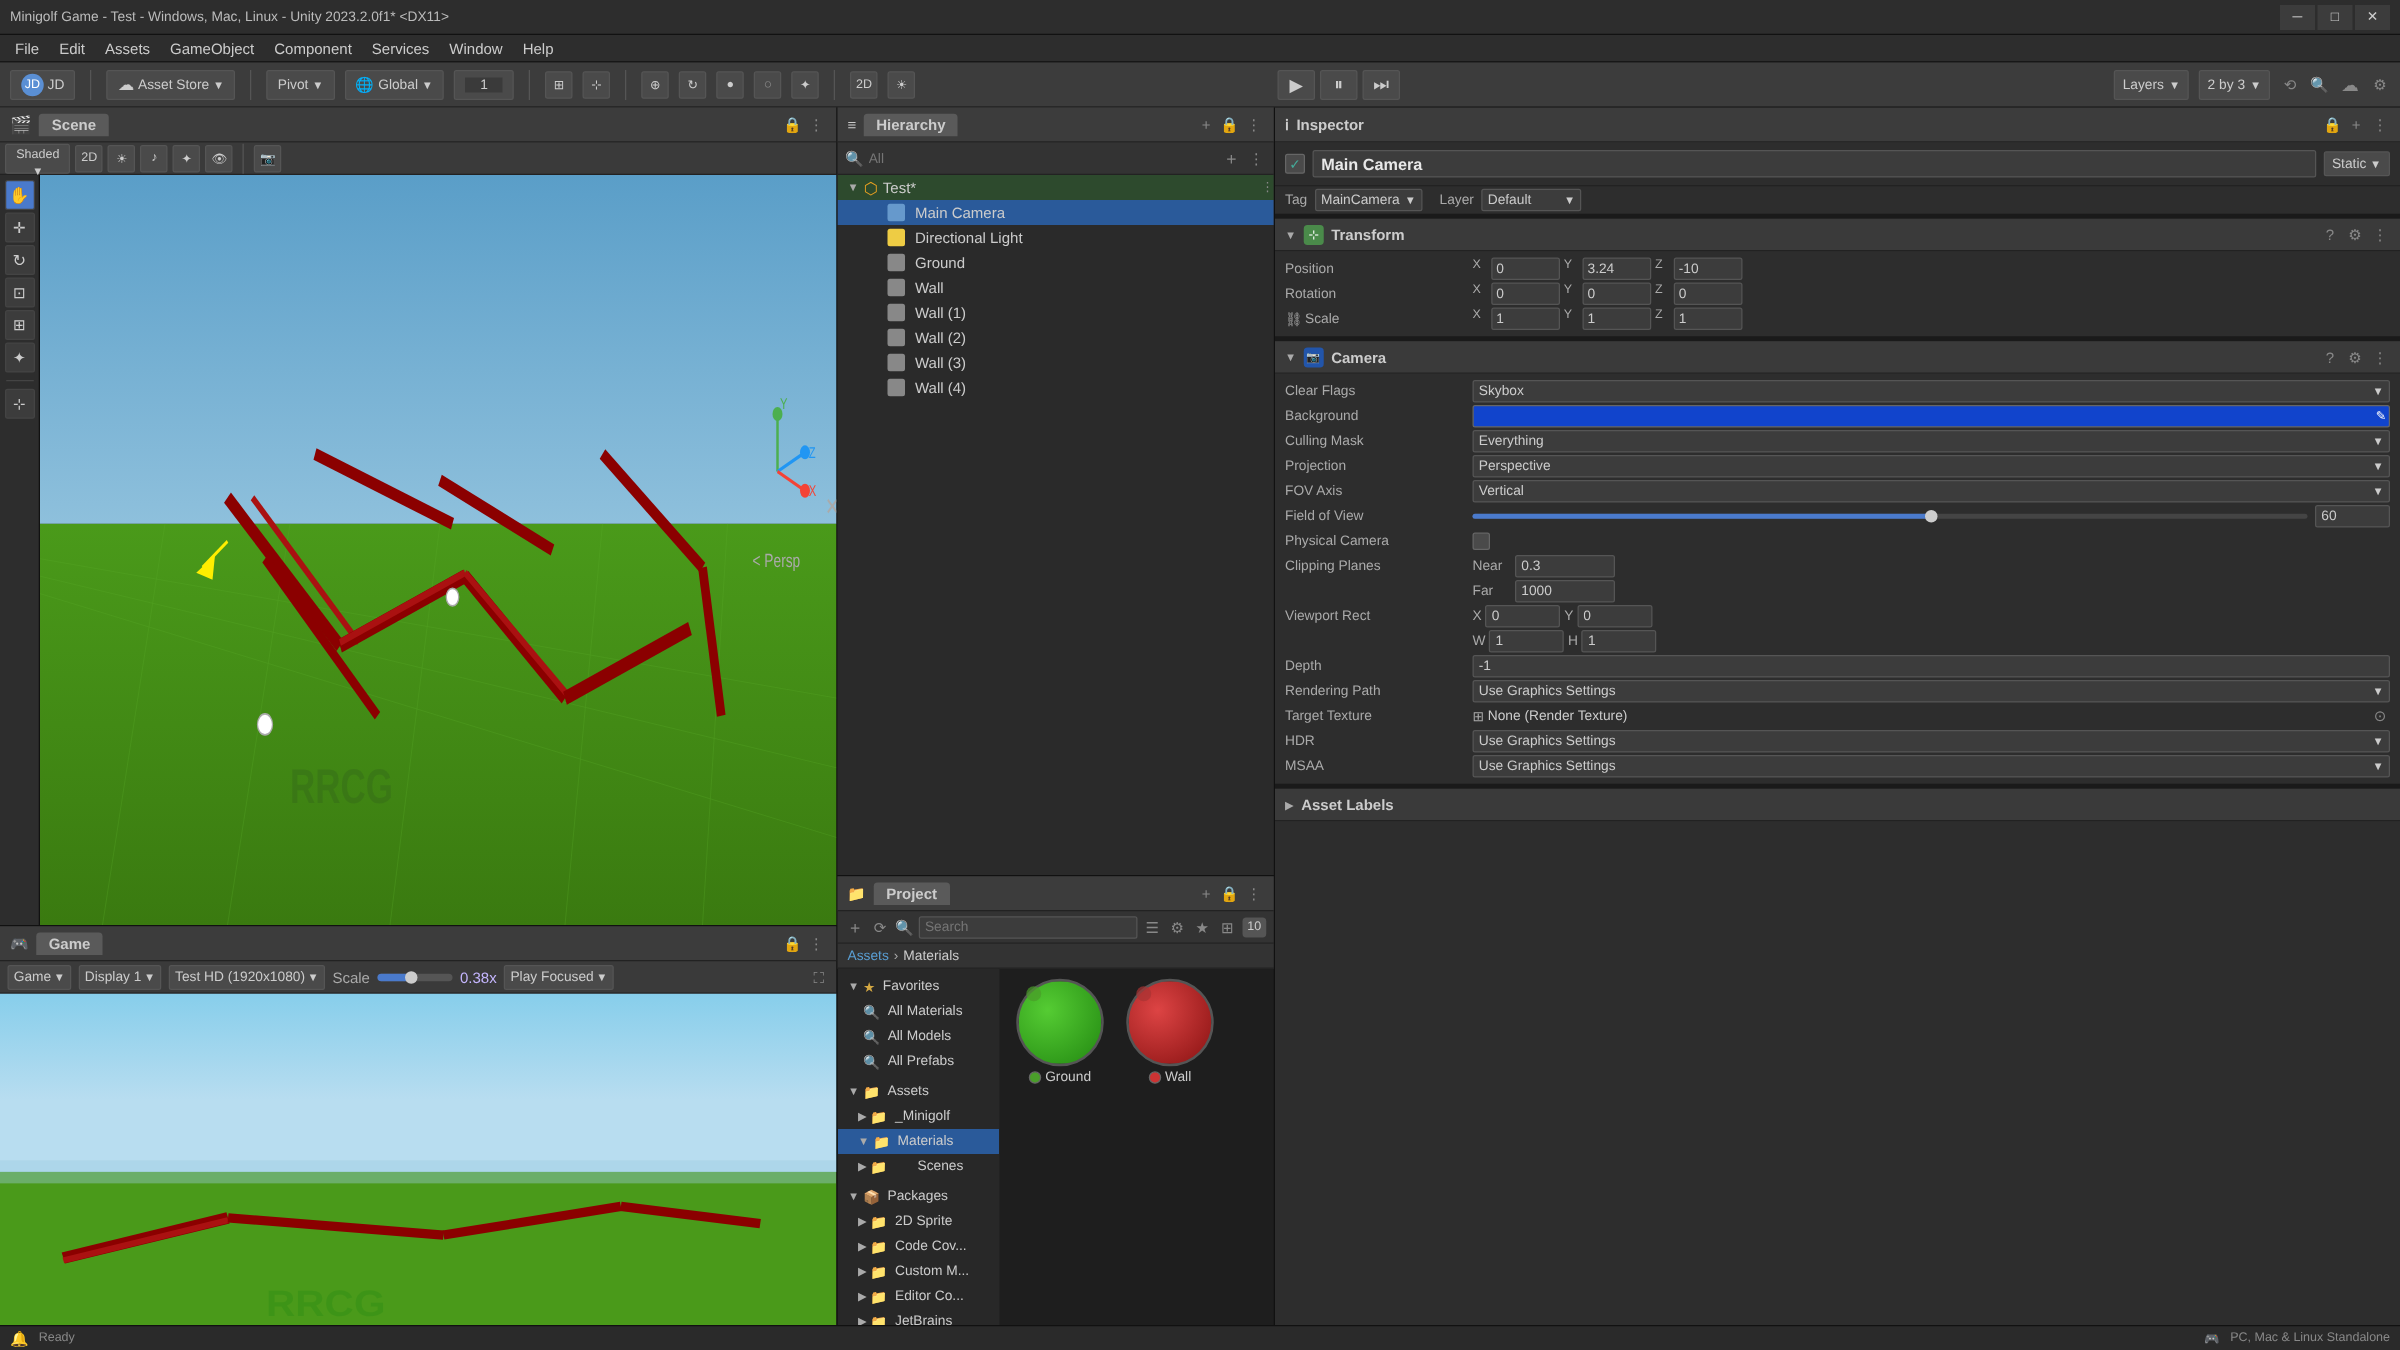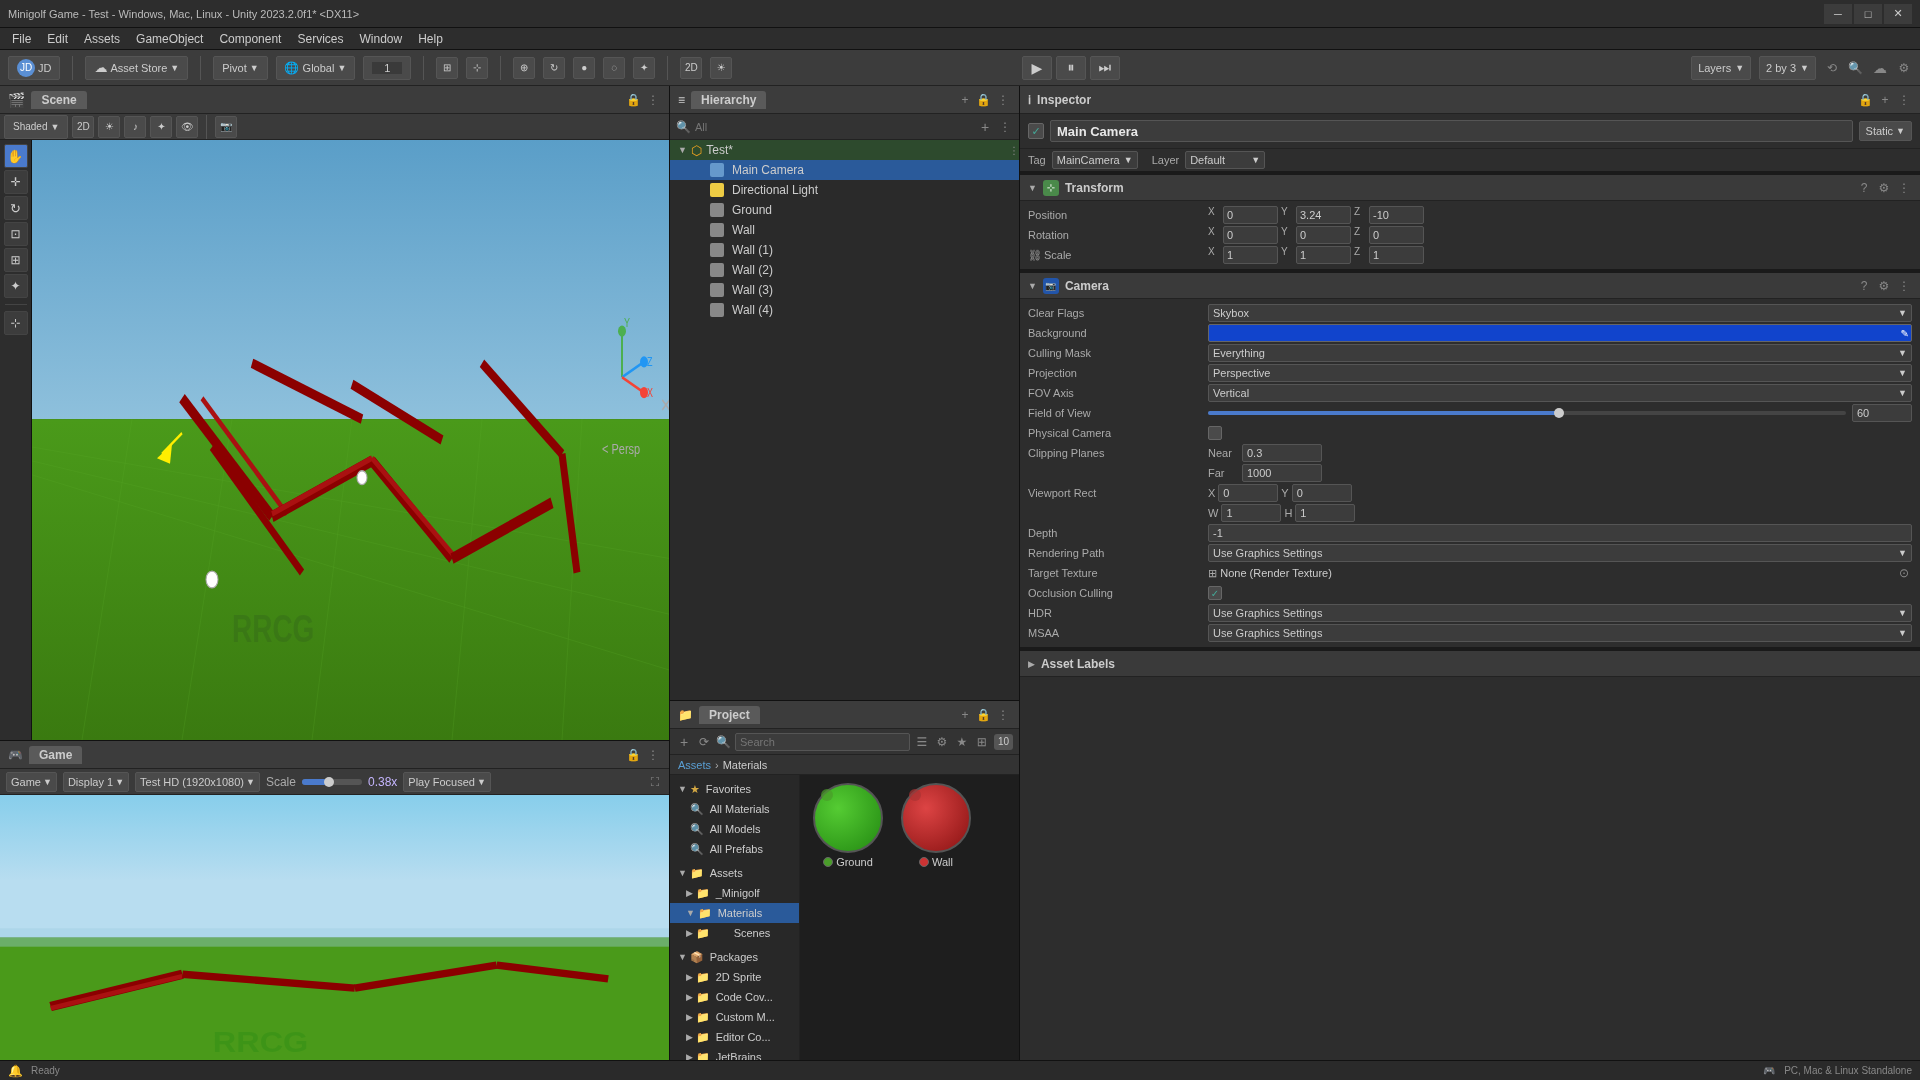--- a/index.html
+++ b/index.html
@@ -54,21 +54,21 @@
 
     
     #inspector-panel { flex: 1; display: flex; flex-direction: column; background: #2d2d2d; overflow-y: auto; }
     .inspector-header { height: 28px; background: #3c3c3c; display: flex; align-items: center; padding: 0 8px; gap: 6px; border-bottom: 1px solid #222; font-size: 12px; font-weight: bold; flex-shrink: 0; }
 
     
     .component-header { height: 26px; background: #3a3a3a; display: flex; align-items: center; padding: 0 8px; gap: 6px; border-bottom: 1px solid #222; cursor: pointer; flex-shrink: 0; }
     .component-icon { width: 16px; height: 16px; border-radius: 3px; display: flex; align-items: center; justify-content: center; font-size: 10px; flex-shrink: 0; }
     .component-label { font-size: 12px; font-weight: bold; color: #ccc; }
     .component-body { padding: 4px 8px; background: #2d2d2d; }
-    .prop-row { display: flex; align-items: center; min-height: 20px; padding: 1px 0; gap: 30px; }
+    .prop-row { display: flex; align-items: center; min-height: 20px; padding: 1px 0; }
     .prop-label { width: 150px; color: #aaa; font-size: 11px; flex-shrink: 0; }
     .prop-value { flex: 1; display: flex; align-items: center; gap: 4px; }
     .prop-input { background: #3c3c3c; border: 1px solid #555; color: #ccc; height: 18px; padding: 0 4px; font-size: 11px; border-radius: 2px; min-width: 60px; }
     .prop-input-wide { background: #3c3c3c; border: 1px solid #555; color: #ccc; height: 18px; padding: 0 4px; font-size: 11px; border-radius: 2px; flex: 1; }
     .prop-dropdown { background: #3c3c3c; border: 1px solid #555; color: #ccc; height: 18px; padding: 0 4px; font-size: 11px; border-radius: 2px; flex: 1; display: flex; align-items: center; justify-content: space-between; cursor: pointer; }
     .xyz-inputs { display: flex; gap: 3px; flex: 1; }
     .xyz-label { font-size: 10px; color: #aaa; width: 12px; }
     .xyz-input { background: #3c3c3c; border: 1px solid #555; color: #ccc; height: 18px; padding: 0 3px; font-size: 11px; border-radius: 2px; width: 55px; }
 
     
@@ -231,21 +231,21 @@
       <div class="panel-header">
         <span style="font-size:14px;">🎬</span>
         <span class="panel-tab active">Scene</span>
         <div class="panel-opts">
           <button class="opts-btn">🔒</button>
           <button class="opts-btn">⋮</button>
         </div>
       </div>
 
       <div class="panel-toolbar">
-        <div class="toolbar-btn" style="font-size:10px;">
+        <div class="toolbar-btn" style="font-size:10px;flex-direction:column;">
           <span>Shaded</span>
           <span style="font-size:9px;">▼</span>
         </div>
         <button class="scene-tool">2D</button>
         <button class="scene-tool">☀</button>
         <button class="scene-tool">♪</button>
         <button class="scene-tool">✦</button>
         <button class="scene-tool">👁</button>
         <div class="toolbar-sep"></div>
         <button class="scene-tool">📷</button>
@@ -840,24 +840,20 @@
 
       <div class="prop-row">
         <span class="prop-label">Target Texture</span>
         <div class="prop-value" style="gap:3px;">
           <span style="font-size:11px;color:#aaa;">⊞</span>
           <span style="flex:1;font-size:11px;color:#ccc;">None (Render Texture)</span>
           <button class="opts-btn" style="font-size:12px;">⊙</button>
         </div>
       </div>
 
-      <div class="prop-row">
-        <span class="prop-label">Occlusion Culling</span>
-        <div class="prop-checkbox checked"></div>
-      </div>
 
       <div class="prop-row">
         <span class="prop-label">HDR</span>
         <div class="prop-dropdown">
           <span>Use Graphics Settings</span>
           <span style="font-size:9px;">▼</span>
         </div>
       </div>
 
       <div class="prop-row">

